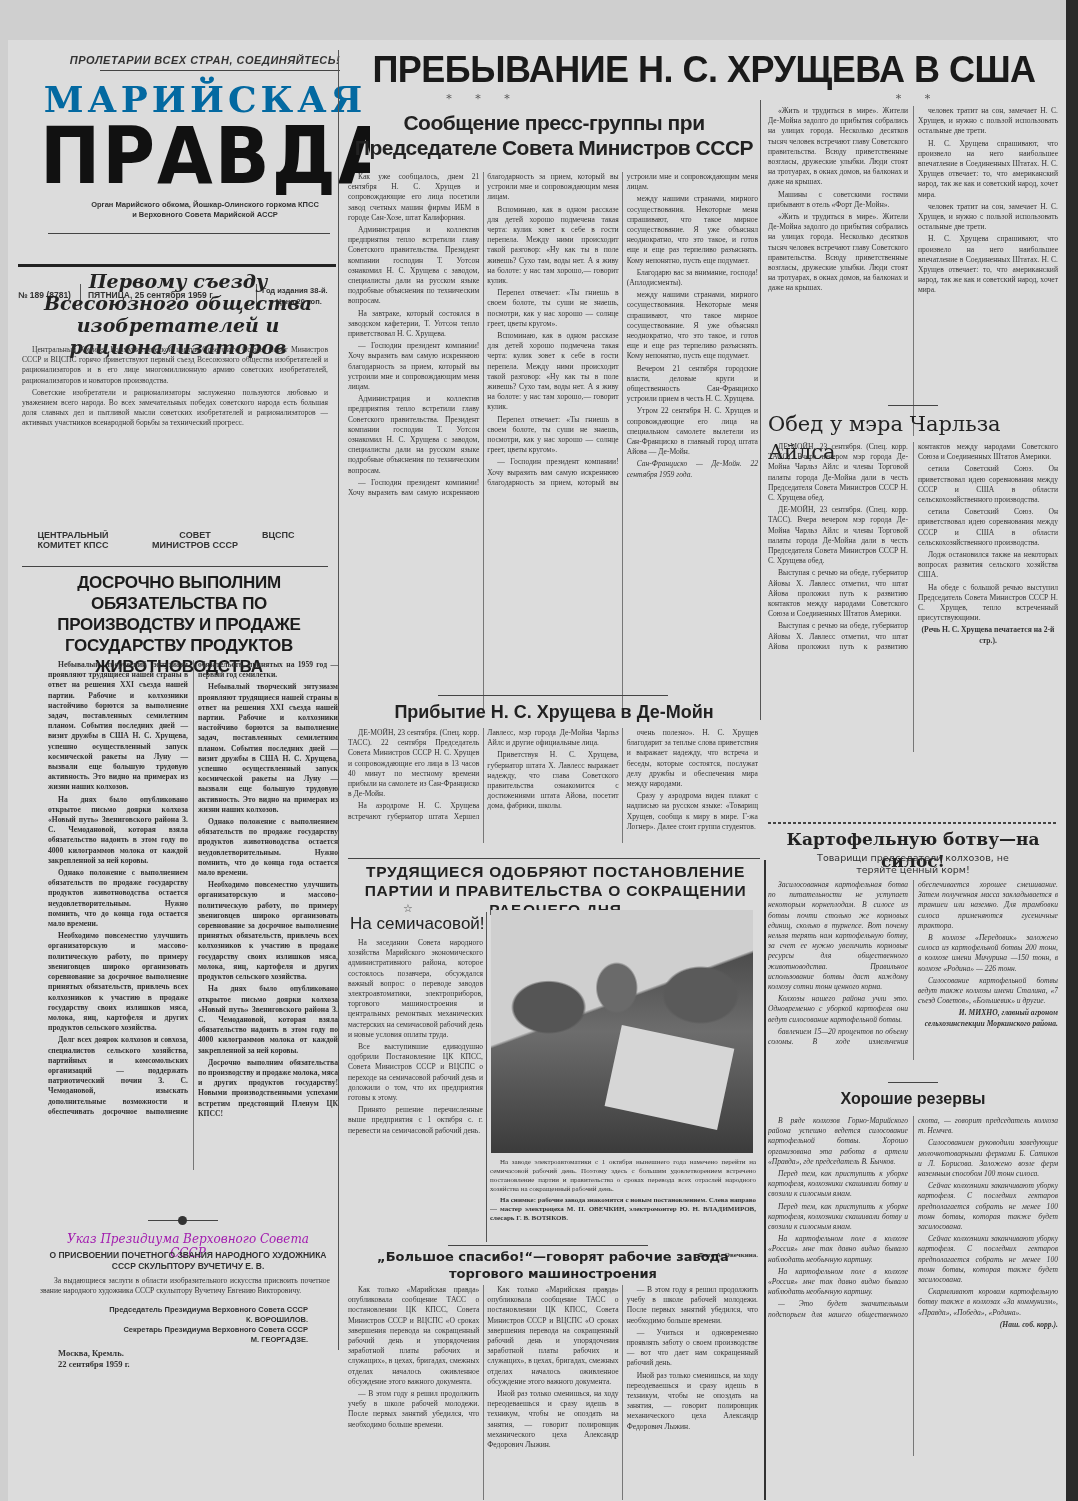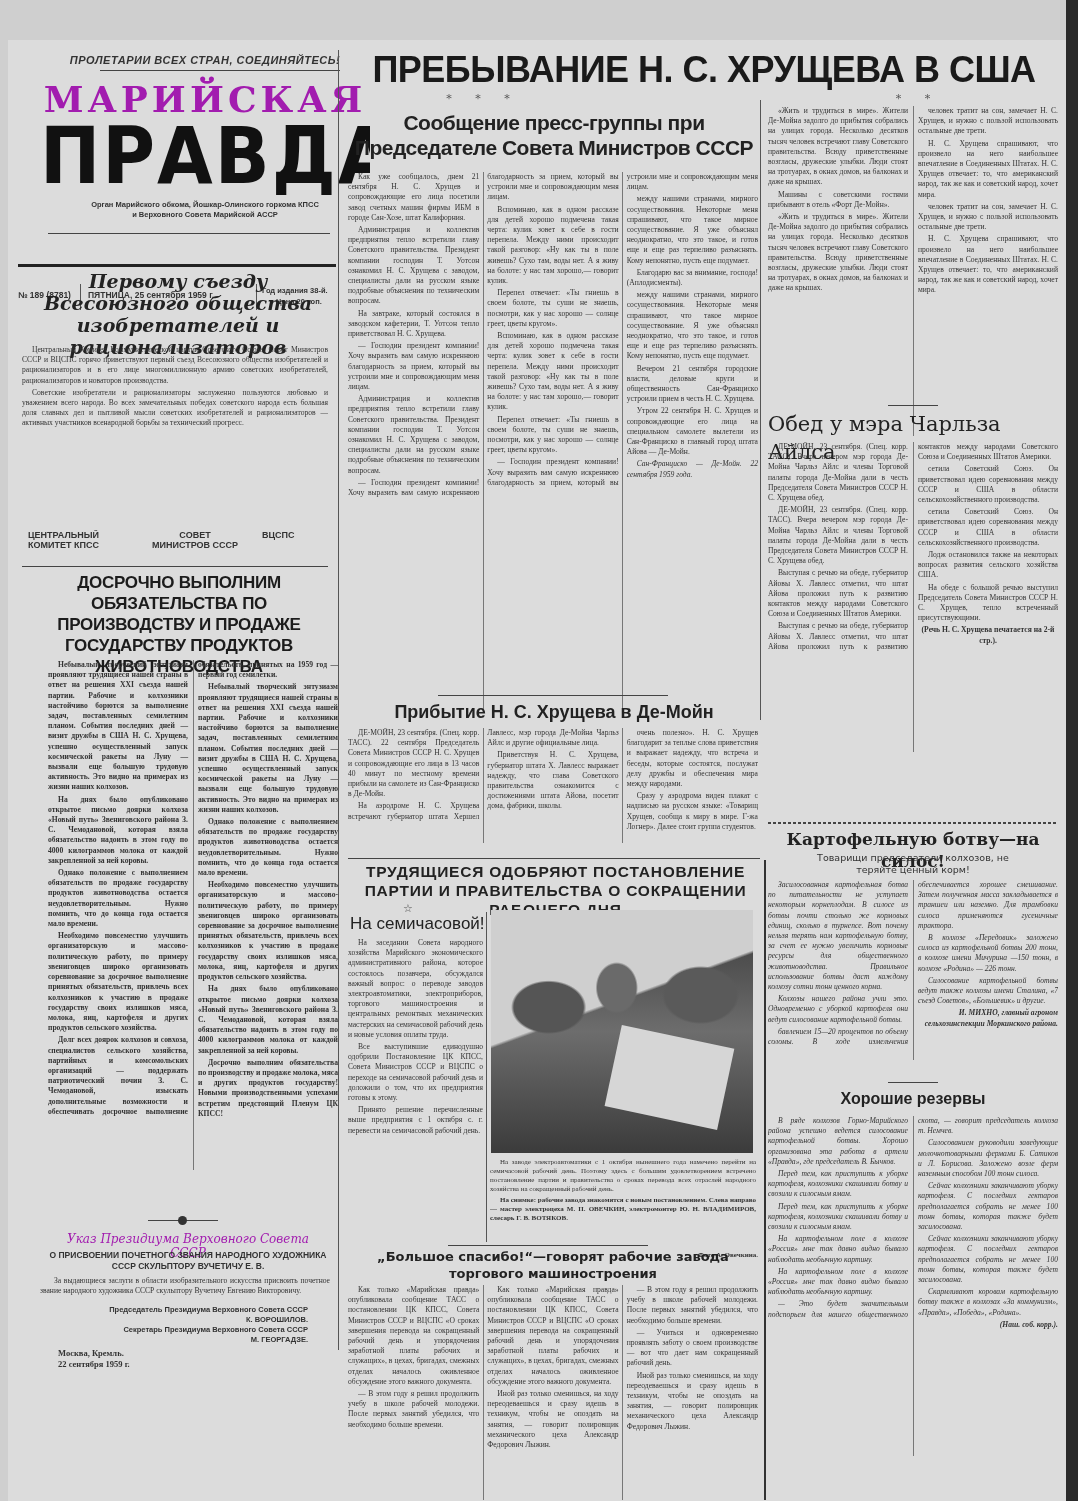--- a/index.html
+++ b/index.html
@@ -25,21 +25,21 @@
   .paper-sheet { position:absolute; left:46%; top:52%; width:44%; height:34%; background:#d6d6d6; transform:rotate(12deg); }
 </style>
 </head>
 <body>
 
 <div class="page">
 
   <div class="blk center" style="left:0;top:0;width:330px;height:210px;margin-left:32px;">
     <div style="margin-top:14px;font-family:'Liberation Sans',sans-serif;font-style:italic;font-weight:bold;font-size:11px;color:#333;letter-spacing:.5px;">ПРОЛЕТАРИИ ВСЕХ СТРАН, СОЕДИНЯЙТЕСЬ!</div>
     <div class="rule" style="left:60px;top:30px;width:240px;height:1px;"></div>
-    <div style="margin-top:12px;font-family:'DejaVu Serif',serif;font-weight:bold;font-size:36px;letter-spacing:4px;color:#a21caf;">МАРИЙСКАЯ</div>
+    <div style="margin-top:12px;font-family:'DejaVu Serif',serif;font-weight:bold;font-size:36px;letter-spacing:4px;color:#0369a1;">МАРИЙСКАЯ</div>
     <div style="font-family:'DejaVu Sans',sans-serif;font-weight:bold;font-size:72px;line-height:72px;letter-spacing:2px;color:#111;transform:scaleY(1.08);">ПРАВДА</div>
     <div style="margin:8px auto 0;width:230px;font-family:'Liberation Sans',sans-serif;font-weight:bold;font-size:7.5px;line-height:10px;color:#333;">Орган Марийского обкома, Йошкар-Олинского горкома КПСС и Верховного Совета Марийской АССР</div>
   </div>
   <div class="rule" style="left:40px;top:193px;width:282px;height:1px;"></div>
   <div class="blk" style="left:10px;top:196px;width:318px;height:28px;font-family:'Liberation Sans',sans-serif;font-weight:bold;font-size:8.5px;color:#333;margin-top:48px;">
     <span style="position:absolute;left:0;top:6px;">№ 189 (8781)</span>
     <span class="vrule" style="left:62px;top:0;height:26px;"></span>
     <span style="position:absolute;left:70px;top:6px;">ПЯТНИЦА, 25 сентября 1959 г.</span>
     <span class="vrule" style="left:238px;top:0;height:26px;"></span>
     <span style="position:absolute;left:244px;top:2px;font-size:7.5px;">Год издания 38-й.</span>
@@ -49,21 +49,21 @@
 
   <div class="vrule" style="left:330px;top:10px;height:1300px;"></div>
 
   <div class="blk center" style="left:20px;top:230px;width:300px;font-family:'DejaVu Serif',serif;font-style:italic;font-weight:bold;font-size:19px;line-height:22px;color:#222;">Первому съезду Всесоюзного общества изобретателей и рационализаторов</div>
   <div class="blk body-text" style="left:14px;top:305px;width:306px;height:85px;">
     <p>Центральный Комитет Коммунистической партии Советского Союза, Совет Министров СССР и ВЦСПС горячо приветствуют первый съезд Всесоюзного общества изобретателей и рационализаторов и в его лице многомиллионную армию советских изобретателей, рационализаторов и новаторов производства.</p>
     <p>Советские изобретатели и рационализаторы заслуженно пользуются любовью и уважением всего народа. Во всех замечательных победах советского народа есть большая доля славных дел и пытливой мысли советских изобретателей и рационализаторов — активных участников всенародной борьбы за технический прогресс.</p>
 
   </div>
   <div class="blk" style="left:14px;top:490px;width:306px;height:28px;font-family:'Liberation Sans',sans-serif;font-weight:bold;font-size:9px;color:#333;">
-    <span style="position:absolute;left:6px;top:0;width:90px;text-align:left;">ЦЕНТРАЛЬНЫЙ КОМИТЕТ КПСС</span>
+    <span style="position:absolute;left:6px;top:0;width:90px;text-align:center;">ЦЕНТРАЛЬНЫЙ КОМИТЕТ КПСС</span>
     <span style="position:absolute;left:128px;top:0;width:90px;text-align:center;">СОВЕТ МИНИСТРОВ СССР</span>
     <span style="position:absolute;left:240px;top:0;">ВЦСПС</span>
   </div>
   <div class="rule" style="left:14px;top:526px;width:306px;height:1px;"></div>
 
   <div class="blk center" style="left:22px;top:532px;width:298px;font-family:'Liberation Sans',sans-serif;font-weight:bold;font-size:17px;line-height:21px;letter-spacing:-.3px;color:#1c1c1c;">ДОСРОЧНО ВЫПОЛНИМ ОБЯЗАТЕЛЬСТВА ПО ПРОИЗВОДСТВУ И ПРОДАЖЕ ГОСУДАРСТВУ ПРОДУКТОВ ЖИВОТНОВОДСТВА</div>
   <div class="blk body-text cols2" style="left:40px;top:620px;width:290px;height:510px;font-weight:bold;">
     <p>Небывалый творческий энтузиазм проявляют трудящиеся нашей страны в ответ на решения XXI съезда нашей партии. Рабочие и колхозники настойчиво борются за выполнение задач, поставленных семилетним планом. События последних дней — визит дружбы в США Н. С. Хрущева, успешно осуществленный запуск космической ракеты на Луну — вызвали еще большую трудовую активность. Это видно на примерах из жизни наших колхозов.</p>
     <p>На днях было опубликовано открытое письмо доярки колхоза «Новый путь» Звениговского района З. С. Чемодановой, которая взяла обязательство надоить в этом году по 4000 килограммов молока от каждой закрепленной за ней коровы.</p>
     <p>Однако положение с выполнением обязательств по продаже государству продуктов животноводства остается неудовлетворительным. Нужно помнить, что до конца года остается мало времени.</p>

